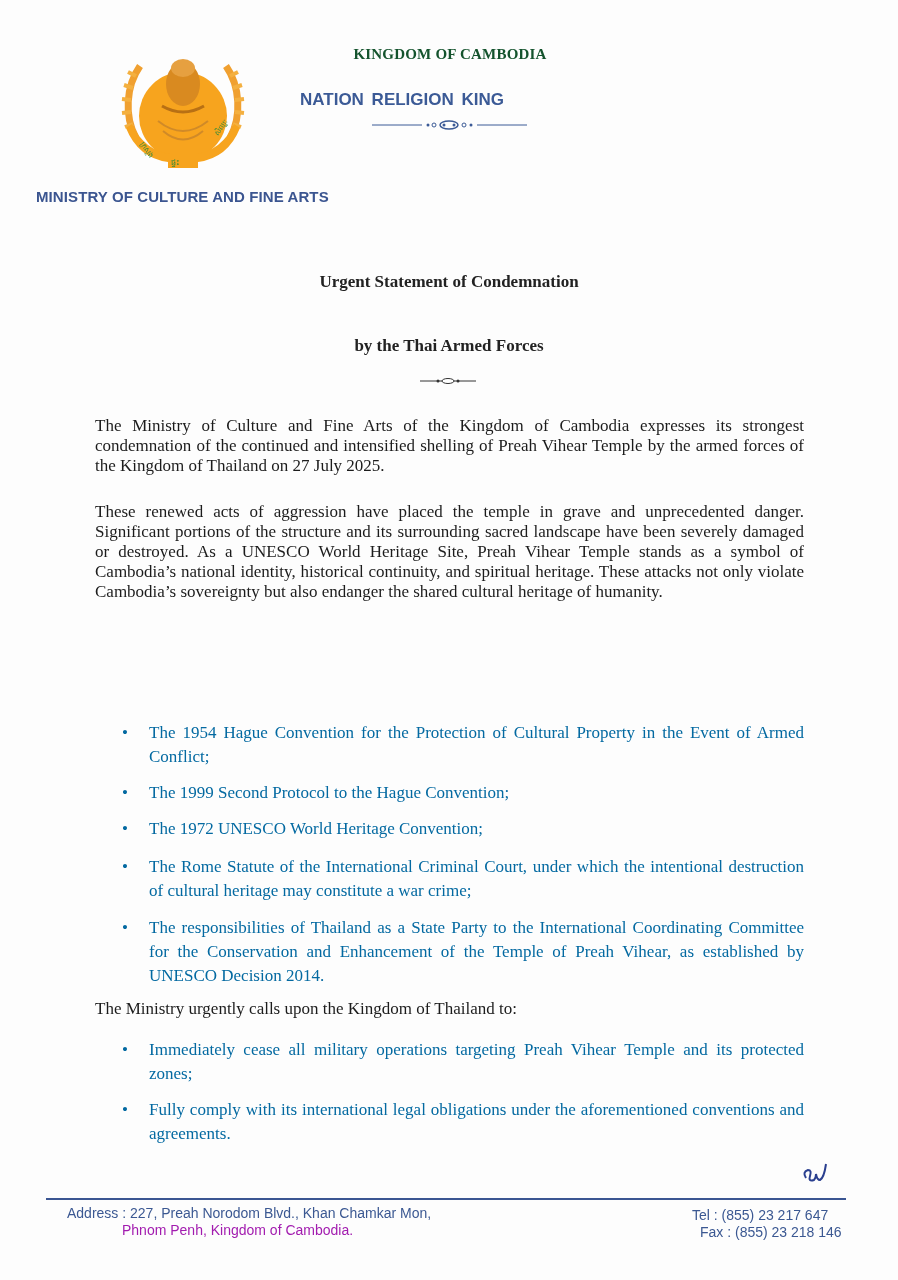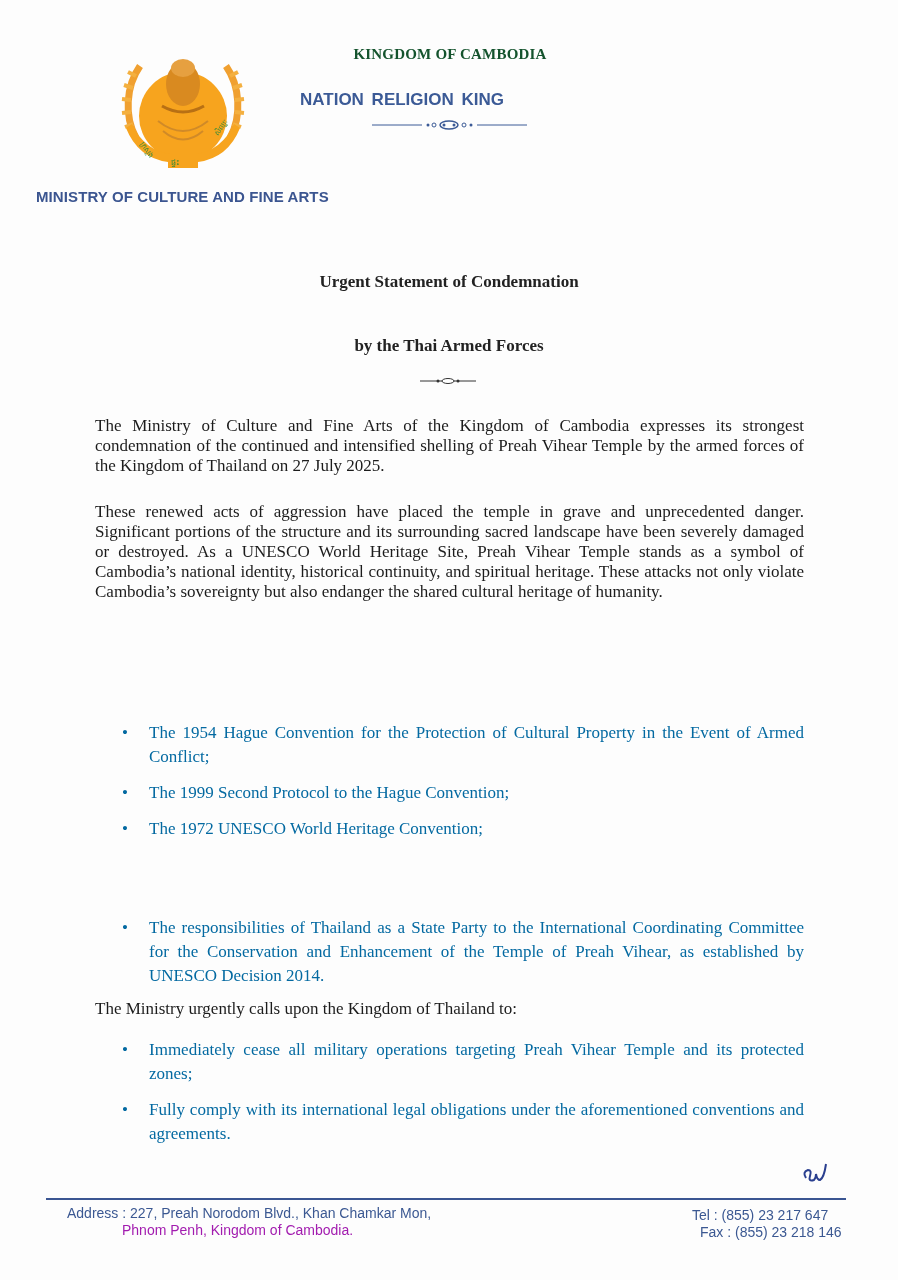--- a/index.html
+++ b/index.html
@@ -94,20 +94,21 @@
     <circle cx="18" cy="4" r="1.5" fill="#333"></circle>
     <circle cx="38" cy="4" r="1.5" fill="#333"></circle>
   </svg>
 
   <div class="para p1">The Ministry of Culture and Fine Arts of the Kingdom of Cambodia expresses its strongest condemnation of the continued and intensified shelling of Preah Vihear Temple by the armed forces of the Kingdom of Thailand on 27 July 2025.</div>
   <div class="para p2">These renewed acts of aggression have placed the temple in grave and unprecedented danger. Significant portions of the structure and its surrounding sacred landscape have been severely damaged or destroyed. As a UNESCO World Heritage Site, Preah Vihear Temple stands as a symbol of Cambodia’s national identity, historical continuity, and spiritual heritage. These attacks not only violate Cambodia’s sovereignty but also endanger the shared cultural heritage of humanity.</div>
 
   <div class="bullet b1">The 1954 Hague Convention for the Protection of Cultural Property in the Event of Armed Conflict;</div>
   <div class="bullet b2">The 1999 Second Protocol to the Hague Convention;</div>
   <div class="bullet b3">The 1972 UNESCO World Heritage Convention;</div>
+  <div class="bullet b4">The Rome Statute of the International Criminal Court, under which the intentional destruction of cultural heritage may constitute a war crime;</div>
   <div class="bullet b5">The responsibilities of Thailand as a State Party to the International Coordinating Committee for the Conservation and Enhancement of the Temple of Preah Vihear, as established by UNESCO Decision 2014.</div>
 
   <div class="para p4">The Ministry urgently calls upon the Kingdom of Thailand to:</div>
 
   <div class="bullet b6">Immediately cease all military operations targeting Preah Vihear Temple and its protected zones;</div>
   <div class="bullet b7">Fully comply with its international legal obligations under the aforementioned conventions and agreements.</div>
 
   <svg class="signature" viewBox="0 0 32 28">
     <path d="M6 18 Q2 12 8 10 Q12 10 10 16 Q8 22 14 20 Q16 18 16 14 Q17 20 20 20 Q24 18 26 4" stroke="#2a3f8f" stroke-width="2" fill="none"></path>
   </svg>

